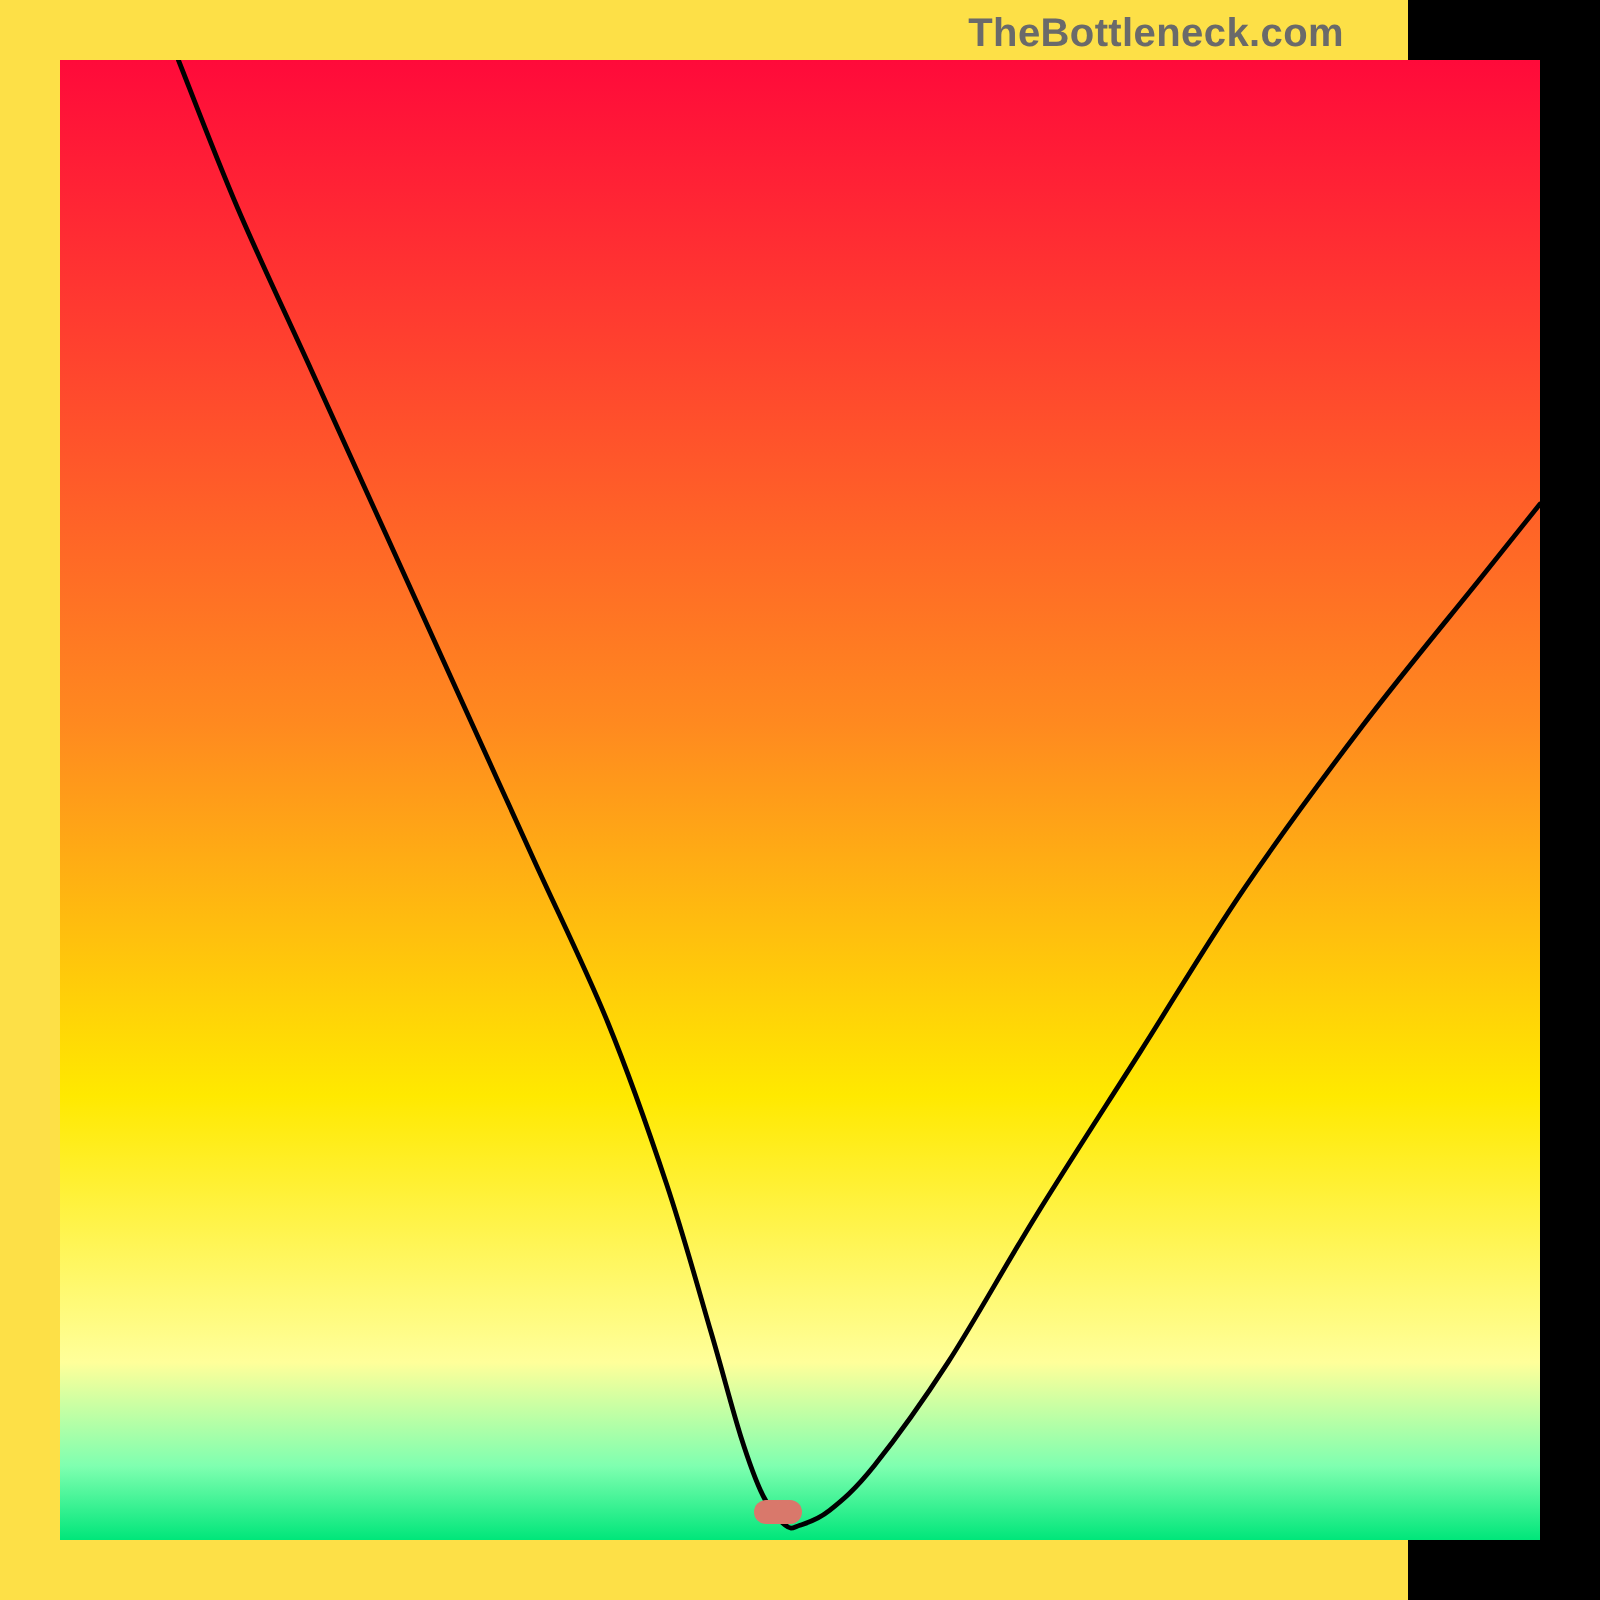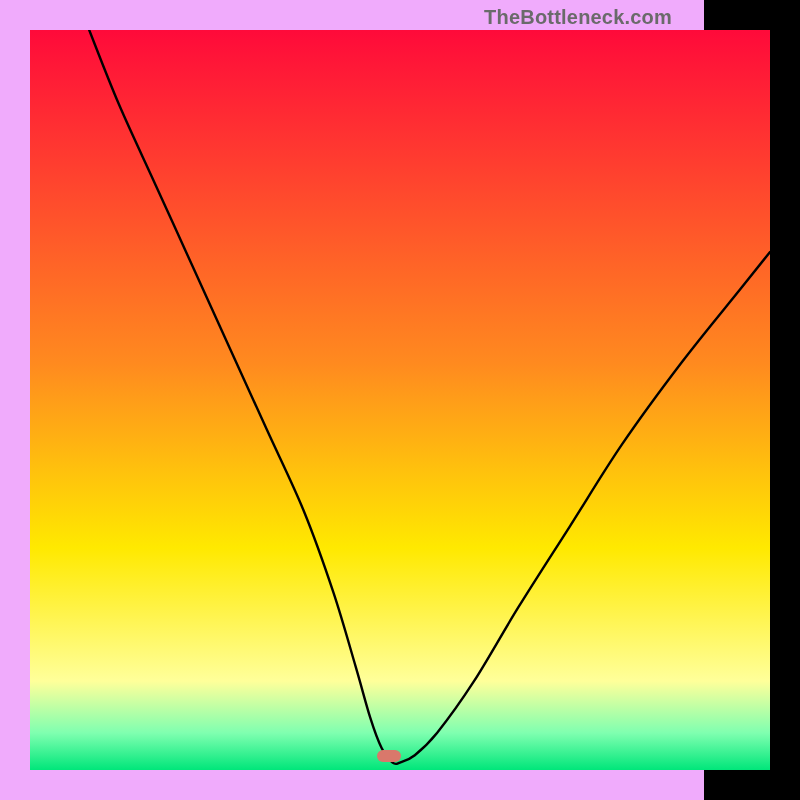--- a/index.html
+++ b/index.html
@@ -7,21 +7,21 @@
     padding: 0;
     width: 800px;
     height: 800px;
     background: #000;
     overflow: hidden;
   }
   .frame {
     position: relative;
     width: 704px;
     height: 800px;
-    background: #f0abfc;
+    background: #fde047;
   }
   .plot-area {
     position: absolute;
     left: 30px;
     top: 30px;
     width: 740px;
     height: 740px;
     overflow: hidden;
   }
   .gradient-bg {

